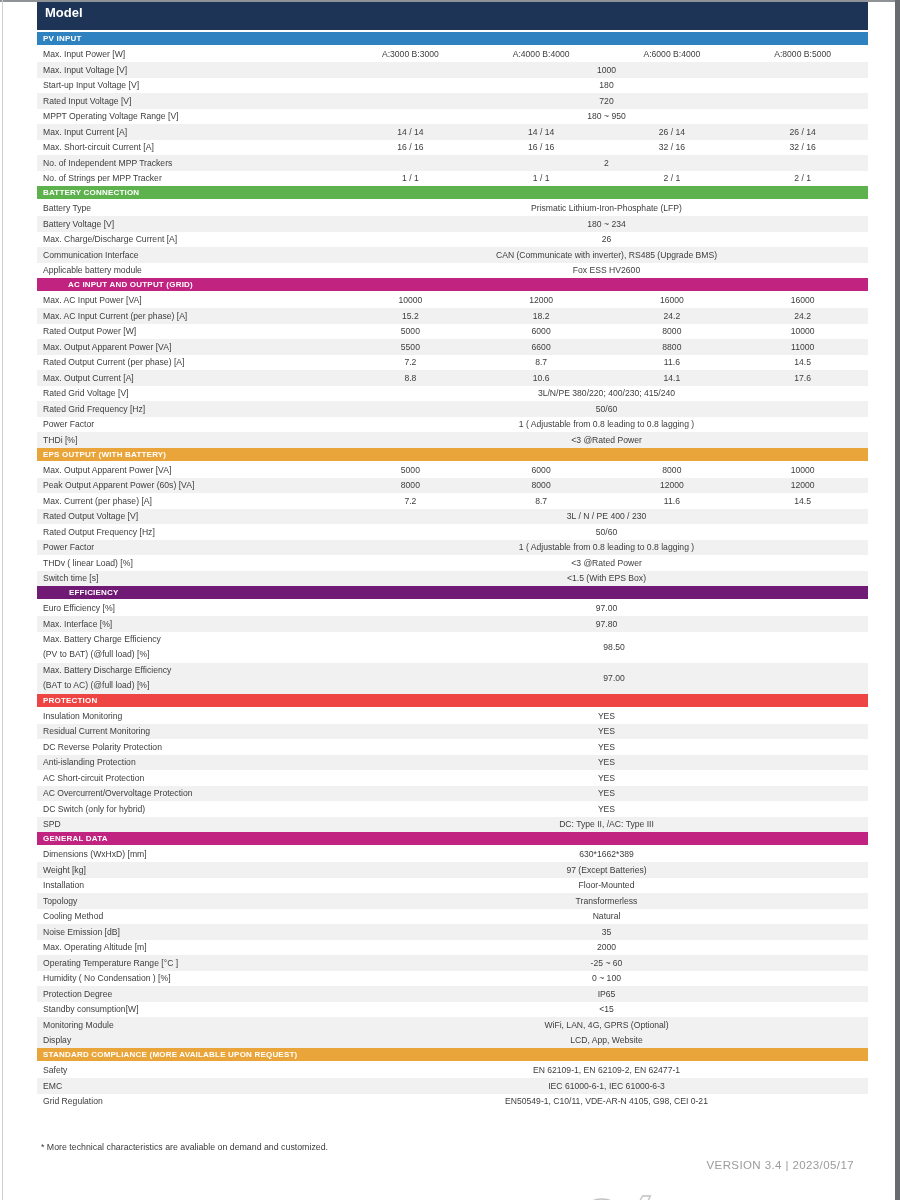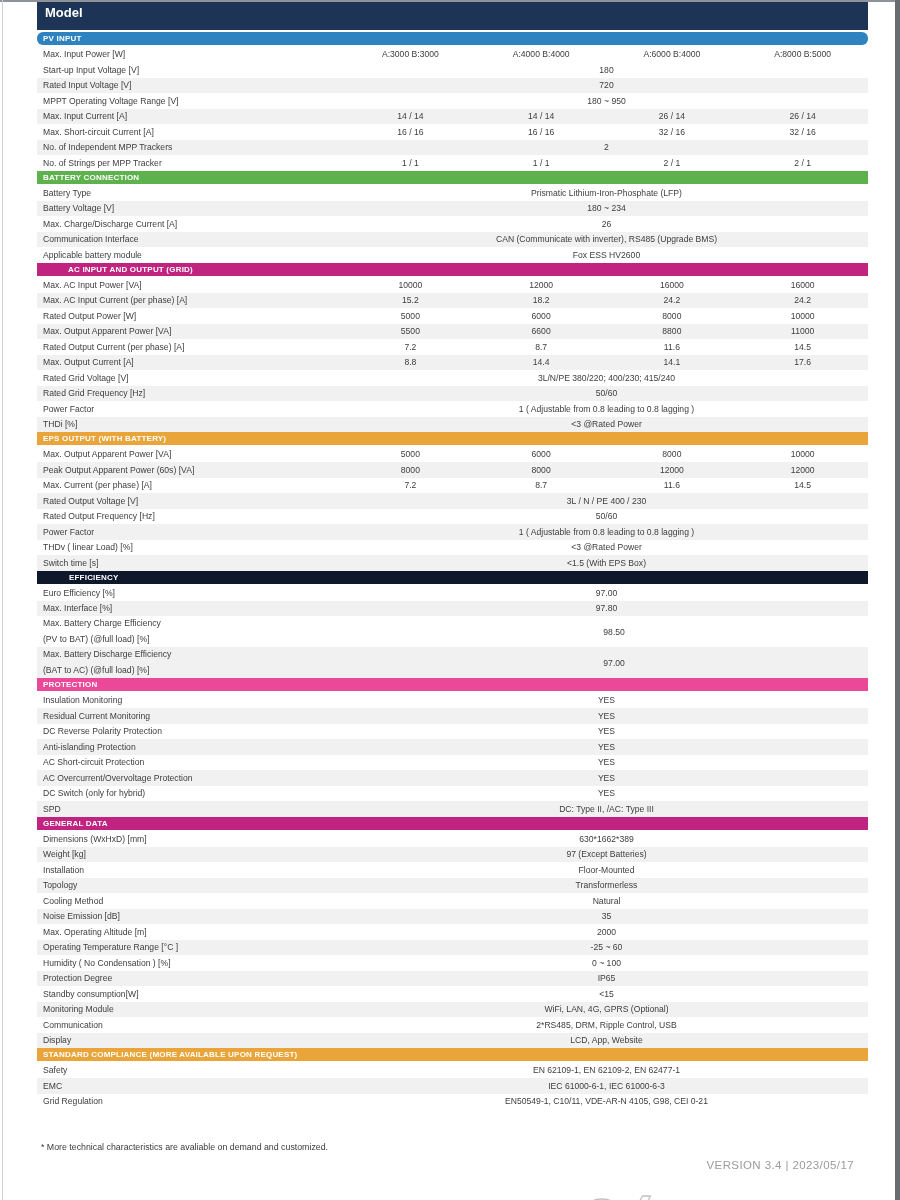--- a/index.html
+++ b/index.html
@@ -54,30 +54,34 @@
   <div class="edge-right"></div>
 
   <div class="spec-table">
       <div class="mh" style="background: rgb(29, 52, 86); gap: 44px;">
         <div class="mh-label">Model</div>
         <div class="mh-col">AIO-H3-5.0</div>
         <div class="mh-col">AIO-H3-6.0</div>
         <div class="mh-col">AIO-H3-8.0</div>
         <div class="mh-col">AIO-H3-10.0</div>
       </div>
-      <div class="sec-bar" style="background: rgb(45, 130, 191); border-radius: 6px;">
+      <div class="sec-bar" style="background: rgb(45, 130, 191);">
         <span>PV INPUT</span>
       </div>
       <div class="row">
         <div class="lbl">Max. Input Power [W]</div>
         <div class="val">A:3000 B:3000</div>
         <div class="val">A:4000 B:4000</div>
         <div class="val">A:6000 B:4000</div>
         <div class="val">A:8000 B:5000</div>
       </div>
+      <div class="row alt">
+        <div class="lbl">Max. Input Voltage [V]</div>
+        <div class="spanval">1000</div>
+      </div>
       <div class="row">
         <div class="lbl">Start-up Input Voltage [V]</div>
         <div class="spanval">180</div>
       </div>
       <div class="row alt">
         <div class="lbl">Rated Input Voltage [V]</div>
         <div class="spanval">720</div>
       </div>
       <div class="row">
         <div class="lbl">MPPT Operating Voltage Range [V]</div>
@@ -165,21 +169,21 @@
       <div class="row">
         <div class="lbl">Rated Output Current (per phase) [A]</div>
         <div class="val">7.2</div>
         <div class="val">8.7</div>
         <div class="val">11.6</div>
         <div class="val">14.5</div>
       </div>
       <div class="row alt">
         <div class="lbl">Max. Output Current [A]</div>
         <div class="val">8.8</div>
-        <div class="val">14.4</div>
+        <div class="val">10.6</div>
         <div class="val">14.1</div>
         <div class="val">17.6</div>
       </div>
       <div class="row">
         <div class="lbl">Rated Grid Voltage [V]</div>
         <div class="spanval">3L/N/PE  380/220;  400/230;  415/240</div>
       </div>
       <div class="row alt">
         <div class="lbl">Rated Grid Frequency [Hz]</div>
         <div class="spanval">50/60</div>
@@ -229,21 +233,21 @@
         <div class="spanval">1 ( Adjustable from 0.8 leading to 0.8 lagging )</div>
       </div>
       <div class="row">
         <div class="lbl">THDv ( linear Load) [%]</div>
         <div class="spanval">&lt;3 @Rated Power</div>
       </div>
       <div class="row alt">
         <div class="lbl">Switch time [s]</div>
         <div class="spanval">&lt;1.5 (With EPS Box)</div>
       </div>
-      <div class="sec-bar" style="background: #0f172a; padding-left: 32px;">
+      <div class="sec-bar" style="background: #701a75; padding-left: 32px;">
         <span>EFFICIENCY</span>
       </div>
       <div class="row">
         <div class="lbl">Euro Efficiency [%]</div>
         <div class="spanval">97.00</div>
       </div>
       <div class="row alt">
         <div class="lbl">Max. Interface [%]</div>
         <div class="spanval">97.80</div>
       </div>
@@ -254,21 +258,21 @@
         </div>
         <div class="spanval">98.50</div>
       </div>
       <div class="row alt tall">
         <div class="lbl">
           <span>Max. Battery Discharge Efficiency</span>
           <span>(BAT to AC) (@full load) [%]</span>
         </div>
         <div class="spanval">97.00</div>
       </div>
-      <div class="sec-bar" style="background: #ec4899;">
+      <div class="sec-bar" style="background: #ef4444;">
         <span>PROTECTION</span>
       </div>
       <div class="row">
         <div class="lbl">Insulation Monitoring</div>
         <div class="spanval">YES</div>
       </div>
       <div class="row alt">
         <div class="lbl">Residual Current Monitoring</div>
         <div class="spanval">YES</div>
       </div>
@@ -339,24 +343,20 @@
         <div class="lbl">Protection Degree</div>
         <div class="spanval">IP65</div>
       </div>
       <div class="row">
         <div class="lbl">Standby consumption[W]</div>
         <div class="spanval">&lt;15</div>
       </div>
       <div class="row alt">
         <div class="lbl">Monitoring Module</div>
         <div class="spanval">WiFi, LAN, 4G, GPRS (Optional)</div>
-      </div>
-      <div class="row">
-        <div class="lbl">Communication</div>
-        <div class="spanval">2*RS485, DRM, Ripple Control, USB</div>
       </div>
       <div class="row alt">
         <div class="lbl">Display</div>
         <div class="spanval">LCD, App, Website</div>
       </div>
       <div class="sec-bar" style="background: rgb(234, 165, 58);">
         <span>STANDARD COMPLIANCE (MORE AVAILABLE UPON REQUEST)</span>
       </div>
       <div class="row">
         <div class="lbl">Safety</div>

